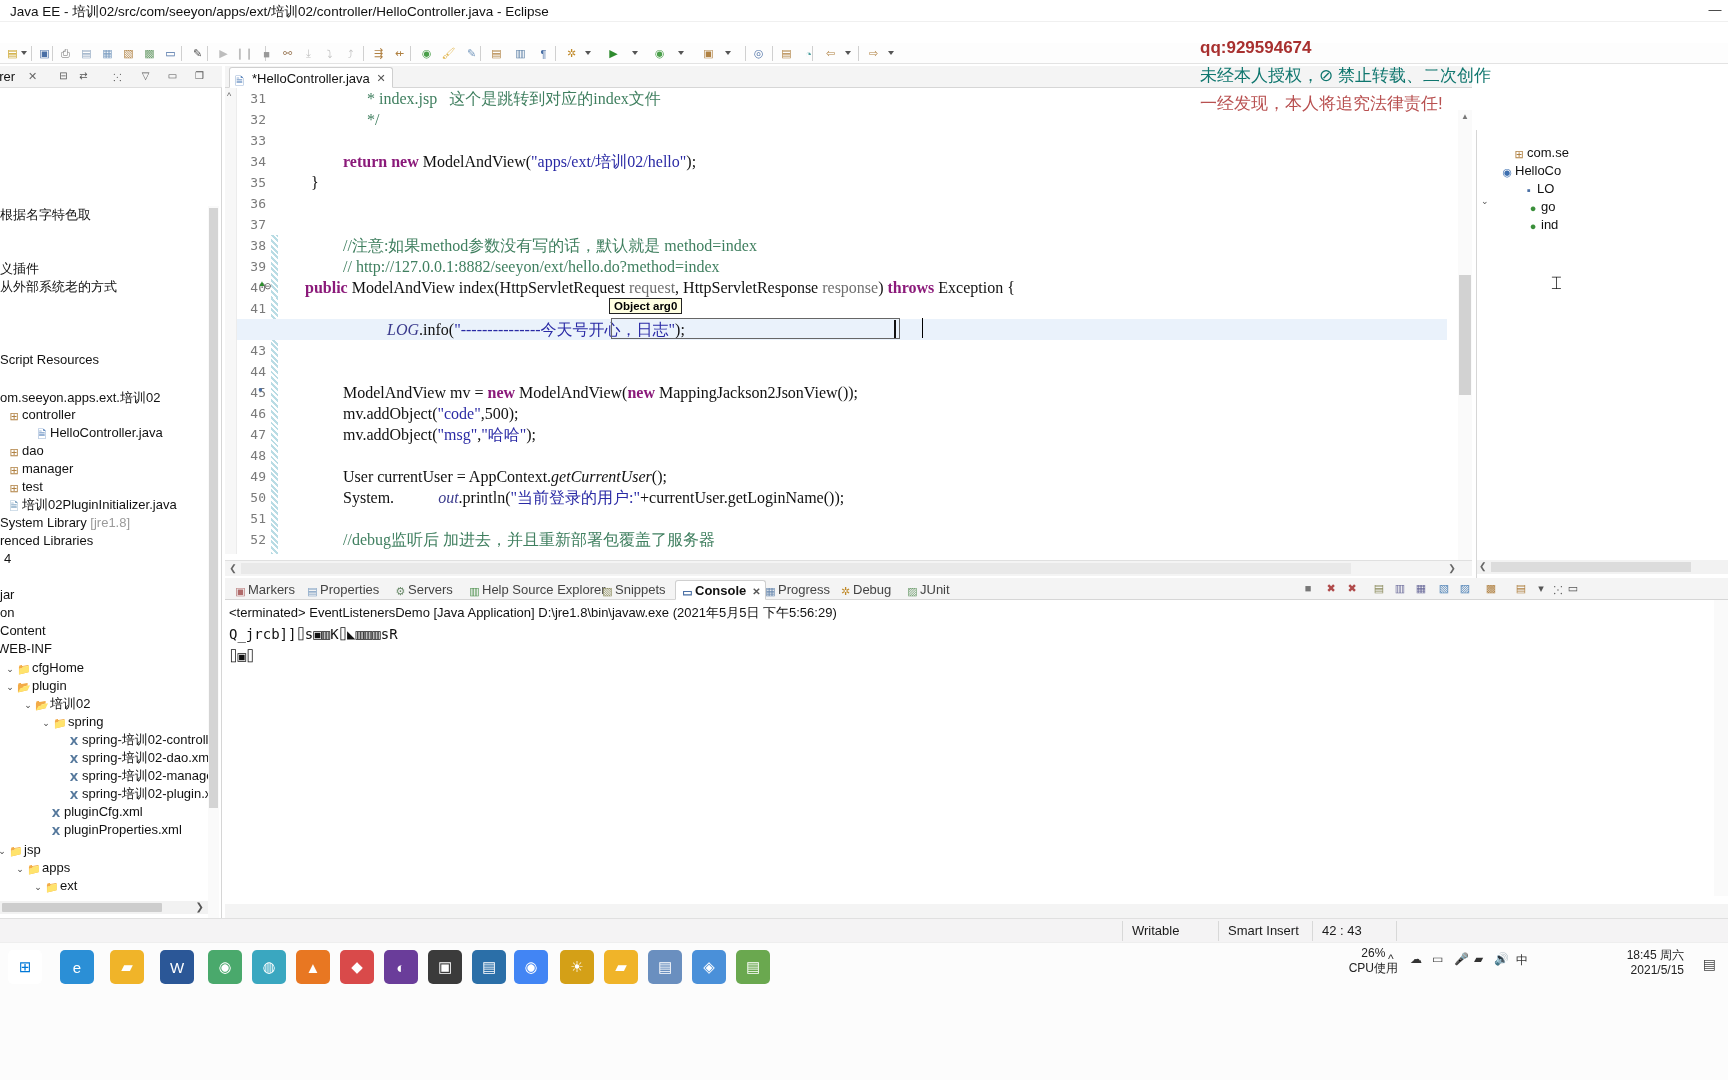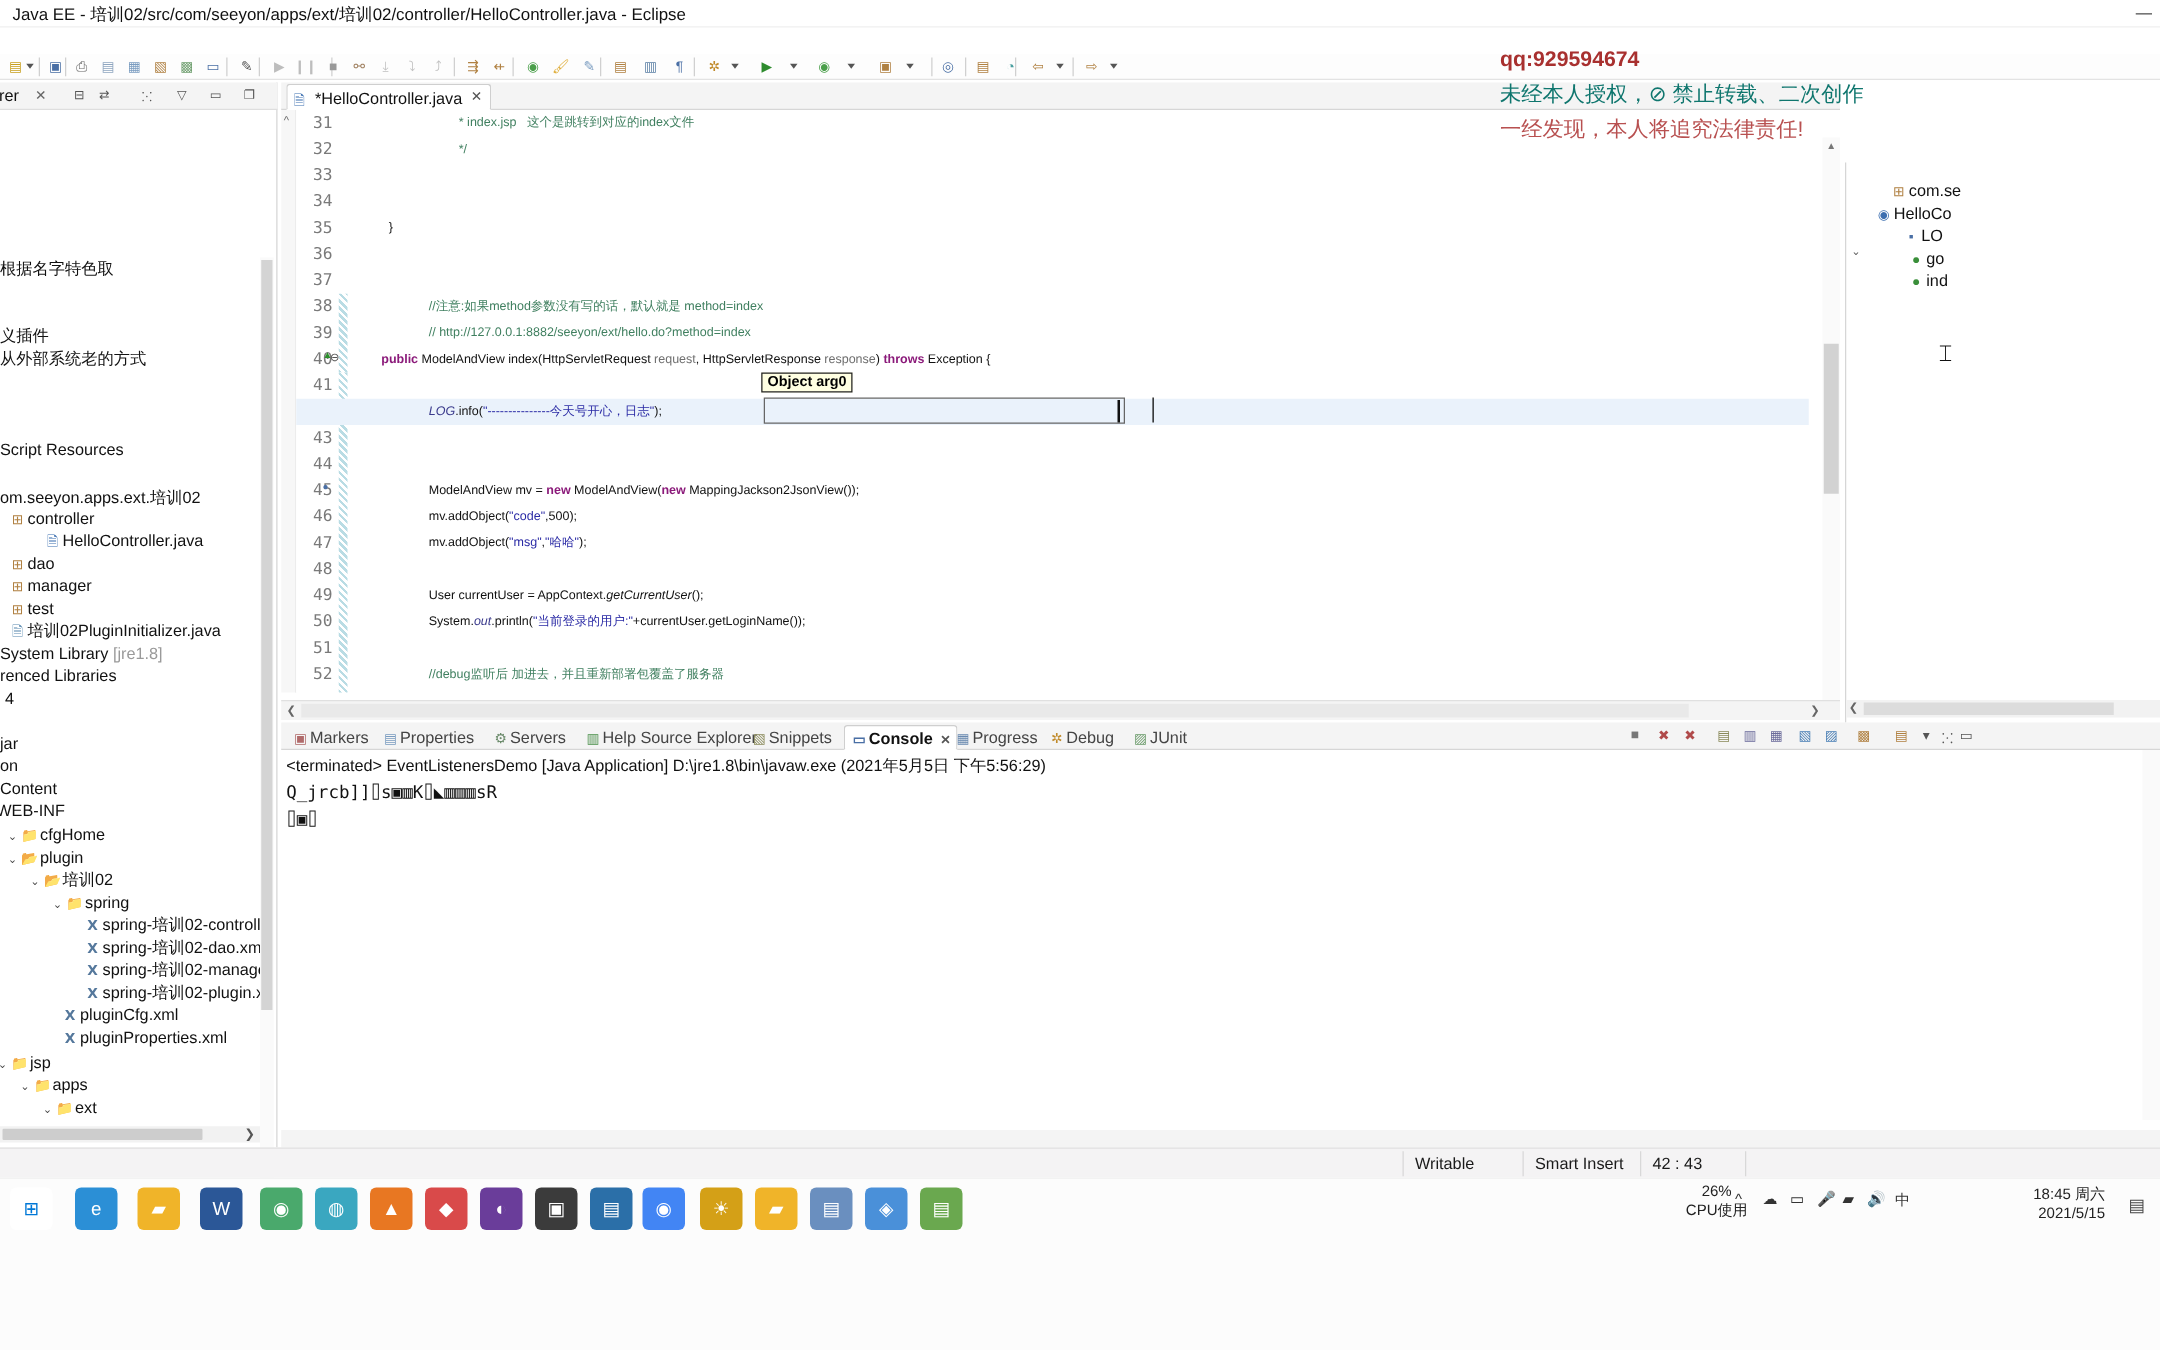--- a/index.html
+++ b/index.html
@@ -101,28 +101,28 @@
   .ed-body { position:absolute; left:0; top:22px; width:1247px; height:466px; background:#fff; }
   .ed-leftbar { position:absolute; left:0; top:0; width:12px; height:466px; background:#f7f7f7; border-right:1px solid #ececec;}
   .ed-leftbar .uparrow { position:absolute; left:2px; top:3px; font-size:9px; color:#666;}
   .gutter { position:absolute; left:12px; top:0; width:33px; height:466px; background:#ffffff; }
   .lineno { position:absolute; right:4px; width:30px; text-align:right; font-family:"DejaVu Sans Mono", monospace; font-size:13px; color:#7a7a7a; height:21px; line-height:21px;}
   .changebar { position:absolute; left:46px; width:7px; background:
      repeating-linear-gradient(45deg,#b9dce4 0 2px,#ffffff 2px 4px); }
   .codearea { position:absolute; left:54px; top:0; right:0; height:466px; overflow:hidden; }
   .cline {
     position:absolute; left:0; height:21px; line-height:21px;
-    font-family:Liberation Sans, sans-serif; font-size:10px;
+    font-family:Liberation Serif, serif; font-size:16px;
     white-space:pre; color:#111;
   }
   .hl-row { position:absolute; left:12px; width:1210px; height:21px; background:#eaf2fb; }
   .k   { color:#8b1a7a; font-weight:bold; }      
   .str { color:#2a2aa5; }                        
   .cmt { color:#3f7f5f; }                        
-  .fld { color:#3a3a8c; }
+  .fld { color:#3a3a8c;margin-left:44px; }
   .ital{ font-style:italic; }
   .par { color:#6f6f6f; }
 
   .tooltip {
     position:absolute; background:#ffffe1; border:1px solid #222;
     font-size:11.5px; font-family:"Liberation Sans", sans-serif; color:#000;
     padding:1px 4px; font-weight:bold; white-space:nowrap; z-index:30;
   }
   .selbox {
     position:absolute; border:1px solid #666; background:transparent; z-index:25;
@@ -359,20 +359,21 @@
 
       <div class="hl-row" style="top:231px;"></div>
 
       <div style="position:absolute;left:39px;top:193px;font-size:9px;color:#555;">⊖</div>
       <div style="position:absolute;left:33px;top:191px;font-size:8px;color:#2a8f2a;">▲</div>
       <div style="position:absolute;left:33px;top:297px;font-size:8px;color:#4a6fa5;">●</div>
 
       <div class="codearea" id="codearea">
           <div class="cline" style="top: 0px; left: 88px;"><span class="cmt">*</span> <span class="cmt">index.jsp</span>   <span class="cmt">这个是跳转到对应的index文件</span></div>
           <div class="cline" style="top: 21px; left: 88px;"><span class="cmt">*/</span></div>
+          <div class="cline" style="top: 63px; left: 64px;"><span class="k">return</span> <span class="k">new</span> ModelAndView(<span class="str">"apps/ext/培训02/hello"</span>);</div>
           <div class="cline" style="top: 84px; left: 32px;">}</div>
           <div class="cline" style="top: 147px; left: 64px;"><span class="cmt">//注意:如果method参数没有写的话，默认就是 method=index</span></div>
           <div class="cline" style="top: 168px; left: 64px;"><span class="cmt">// http://127.0.0.1:8882/seeyon/ext/hello.do?method=index</span></div>
           <div class="cline" style="top: 189px; left: 26px;"><span class="k">public</span> ModelAndView index(HttpServletRequest <span class="par">request</span>, HttpServletResponse <span class="par">response</span>)<span class="k"> throws</span> Exception {</div>
           <div class="cline" style="top: 231px; left: 64px;"><span class="fld ital">LOG</span>.info(<span class="str">"---------------今天号开心，日志"</span>);</div>
           <div class="cline" style="top: 294px; left: 64px;">ModelAndView mv = <span class="k">new</span> ModelAndView(<span class="k">new</span> MappingJackson2JsonView());</div>
           <div class="cline" style="top: 315px; left: 64px;">mv.addObject(<span class="str">"code"</span>,500);</div>
           <div class="cline" style="top: 336px; left: 64px;">mv.addObject(<span class="str">"msg"</span>,<span class="str">"哈哈"</span>);</div>
           <div class="cline" style="top: 378px; left: 64px;">User currentUser = AppContext.<span class="ital">getCurrentUser</span>();</div>
           <div class="cline" style="top: 399px; left: 64px;">System.<span class="fld ital">out</span>.println(<span class="str">"当前登录的用户:"</span>+currentUser.getLoginName());</div>

